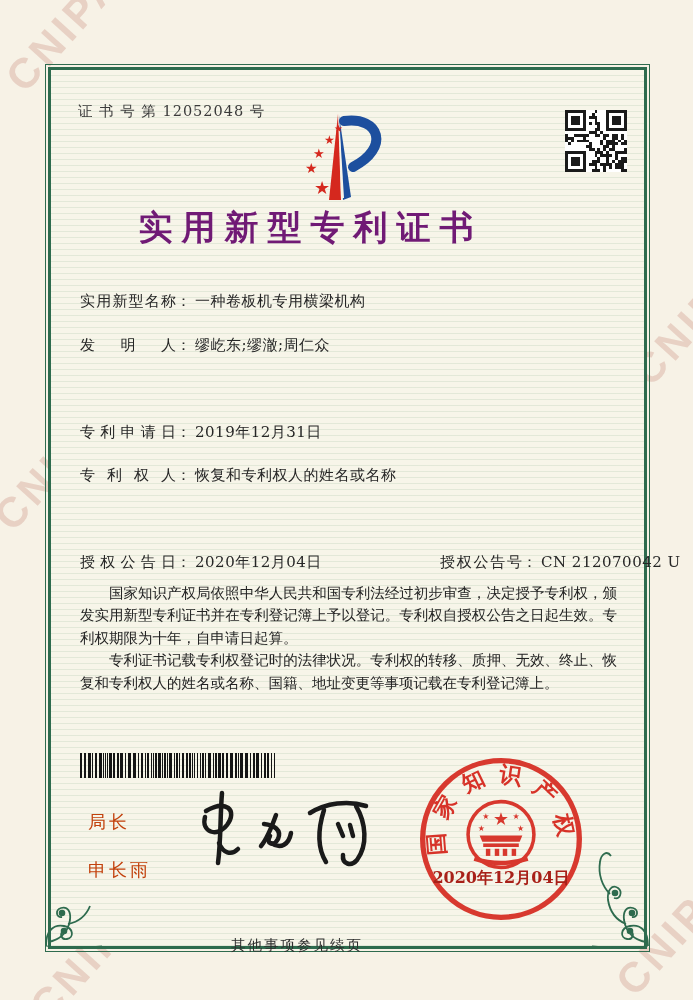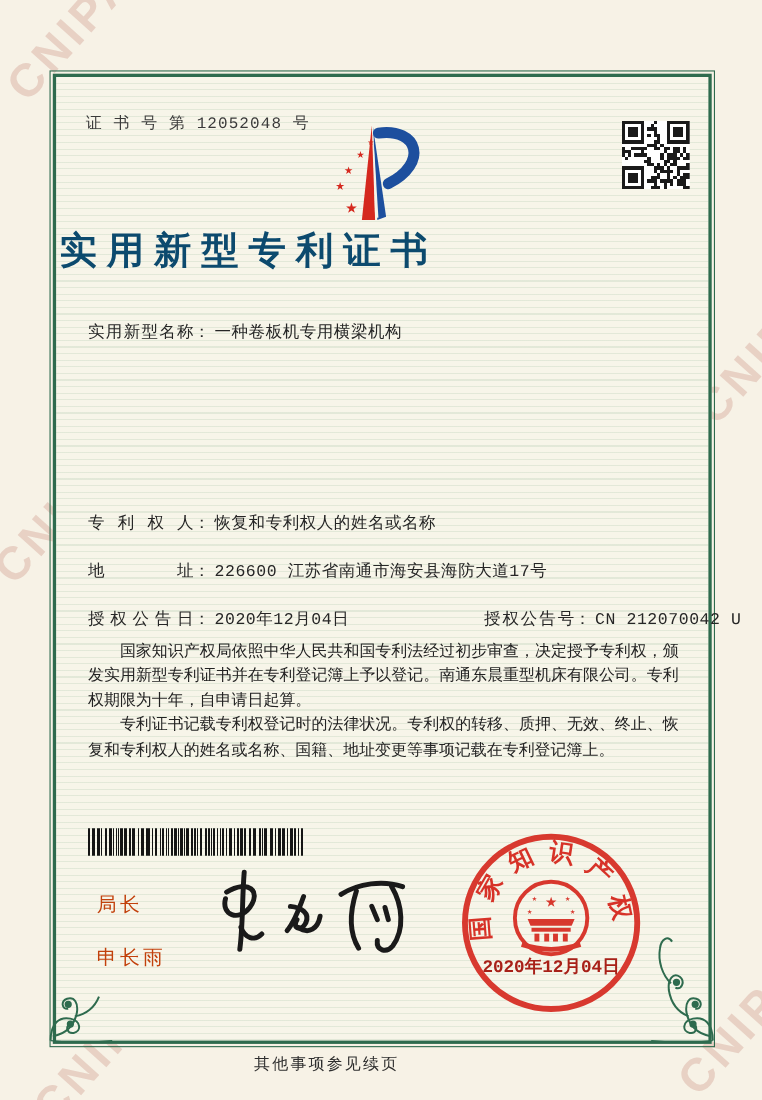--- a/index.html
+++ b/index.html
@@ -30,34 +30,34 @@
     border:1px solid #2e6b4e; z-index:2;
   }
   .frame-inner {
     position:absolute; inset:2px;
     border:3px solid #2e6b4e;
     background-color:#f7f5e9;
     background-image:repeating-linear-gradient(0deg,
       rgba(110,160,120,0.15) 0px, rgba(110,160,120,0.15) 1px,
       transparent 1px, transparent 6px);
   }
-  .content { position:absolute; inset:0; z-index:3;font-family:Liberation Mono, monospace; }
+  .content { position:absolute; inset:0; z-index:3; }
 
   .cert-no {
     position:absolute; left:78px; top:102px;
     font-size:14.5px; letter-spacing:1px; color:#3a3a3a;
   }
 
   .logo { position:absolute; left:292px; top:110px; width:110px; height:98px; }
   .qr { position:absolute; left:565px; top:110px; width:62px; height:62px; }
 
   .doc-title {
     position:absolute; left:45px; top:205px; width:522px;
-    font-size:34px; font-weight:bold;
-    letter-spacing:9px; color:#0c4a6e; text-indent:9px;
+    text-align:center; font-size:34px; font-weight:bold;
+    letter-spacing:9px; color:#701a75; text-indent:9px;
   }
 
   .field-row { position:absolute; left:80px; font-size:15px; white-space:nowrap; color:#262626; }
   .field-label {
     display:inline-block; width:96px; vertical-align:bottom;
     text-align:justify; text-align-last:justify;
   }
   .field-sep { display:inline-block; margin-right:4px; }
   .field-value { letter-spacing:0.5px; }
   .grant-col2 { position:absolute; left:360px; top:0; }
@@ -75,21 +75,21 @@
   .signer .name { margin-top:24px; }
   .signature { position:absolute; left:192px; top:783px; width:190px; height:92px; }
 
   .seal { position:absolute; left:412px; top:750px; width:178px; height:178px; mix-blend-mode:multiply; }
 
   .page-footer {
     position:absolute; left:45px; top:918px; width:605px;
     text-align:center; font-size:13px; letter-spacing:2px; color:#3d3d3d;
   }
   .continuation {
-    position:absolute; left:0; top:958px; width:594px;
+    position:absolute; left:0; top:936px; width:594px;
     text-align:center; font-size:14.5px; letter-spacing:2px; color:#2e2e2e; z-index:3;
   }
 
   .ornament { position:absolute; z-index:4; }
   .orn-left  { left:42px; top:888px; width:72px; height:62px; }
   .orn-right { left:574px; top:842px; width:80px; height:108px; transform:scaleX(-1); }
 </style>
 </head>
 <body>
 
@@ -257,35 +257,38 @@
           <rect x="19" y="20" width="1" height="1" fill="#1a1a1a"></rect>
           <rect x="20" y="20" width="1" height="1" fill="#1a1a1a"></rect>
         </svg>
     </div>
 
     <div class="doc-title">实用新型专利证书</div>
 
     <div class="field-row" style="top:292px;">
       <span class="field-label">实用新型名称</span><span class="field-sep">：</span><span class="field-value">一种卷板机专用横梁机构</span>
     </div>
+    <div class="field-row" style="top:336px;">
+      <span class="field-label">发明人</span><span class="field-sep">：</span><span class="field-value">缪屹东;缪澈;周仁众</span>
+    </div>
+    <div class="field-row" style="top:423px;">
+      <span class="field-label">专利申请日</span><span class="field-sep">：</span><span class="field-value">2019年12月31日</span>
+    </div>
     <div class="field-row" style="top:466px;">
       <span class="field-label">专利权人</span><span class="field-sep">：</span><span class="field-value">恢复和专利权人的姓名或名称</span>
-    </div>
-    <div class="field-row" style="top:510px;">
-      <span class="field-label">地址</span><span class="field-sep">：</span><span class="field-value">226600 江苏省南通市海安县海防大道17号</span>
     </div>
     <div class="field-row" style="top:553px; width:537px;">
       <span class="field-label">授权公告日</span><span class="field-sep">：</span><span class="field-value">2020年12月04日</span>
       <span class="grant-col2">
         <span class="field-label">授权公告号</span><span class="field-sep">：</span><span class="field-value">CN 212070042 U</span>
       </span>
     </div>
 
     <div class="paragraphs">
-      <p>国家知识产权局依照中华人民共和国专利法经过初步审查，决定授予专利权，颁发实用新型专利证书并在专利登记簿上予以登记。南通东晨重型机床有限公司。专利权期限为十年，自申请日起算。</p>
+      <p>国家知识产权局依照中华人民共和国专利法经过初步审查，决定授予专利权，颁发实用新型专利证书并在专利登记簿上予以登记。专利权自授权公告之日起生效。专利权期限为十年，自申请日起算。</p>
       <p>专利证书记载专利权登记时的法律状况。专利权的转移、质押、无效、终止、恢复和专利权人的姓名或名称、国籍、地址变更等事项记载在专利登记簿上。</p>
     </div>
 
     <div class="barcode">
       <svg id="bc-svg" width="197" height="25" viewBox="0 0 197 25" shape-rendering="crispEdges">
           <rect x="0" y="0" width="2" height="25" fill="#141414"></rect>
           <rect x="4" y="0" width="2" height="25" fill="#141414"></rect>
           <rect x="8" y="0" width="3" height="25" fill="#141414"></rect>
           <rect x="12" y="0" width="1" height="25" fill="#141414"></rect>
           <rect x="15" y="0" width="2" height="25" fill="#141414"></rect>

